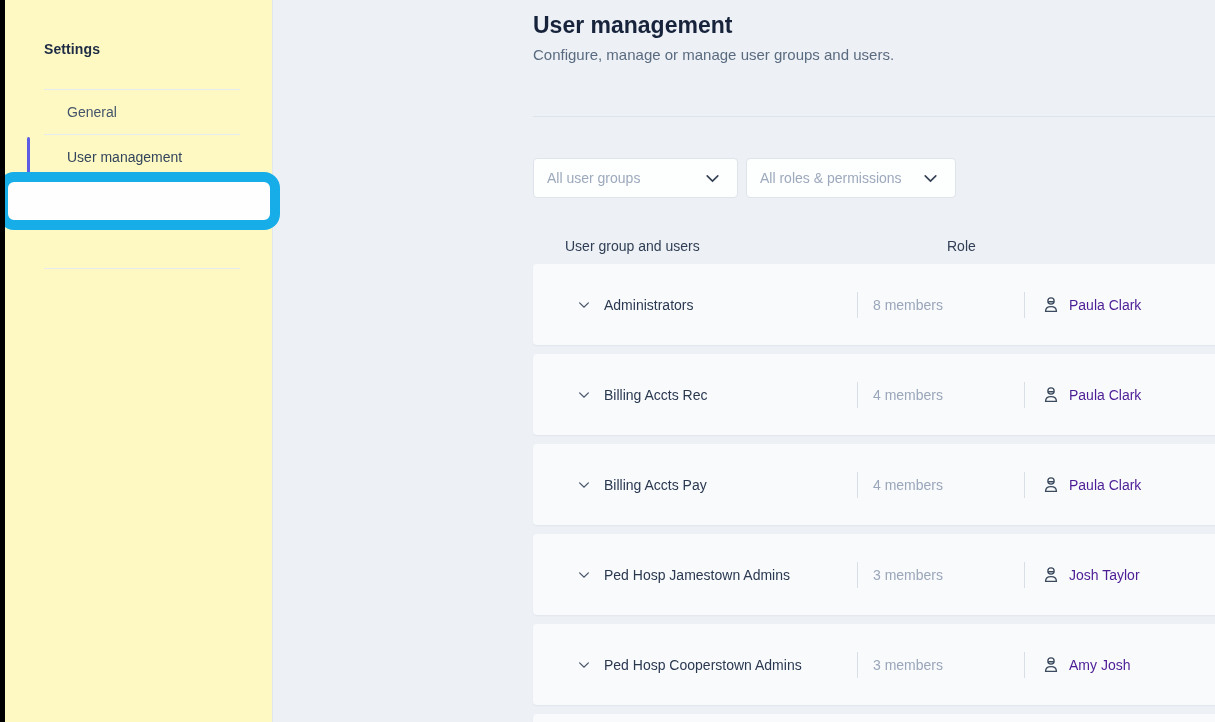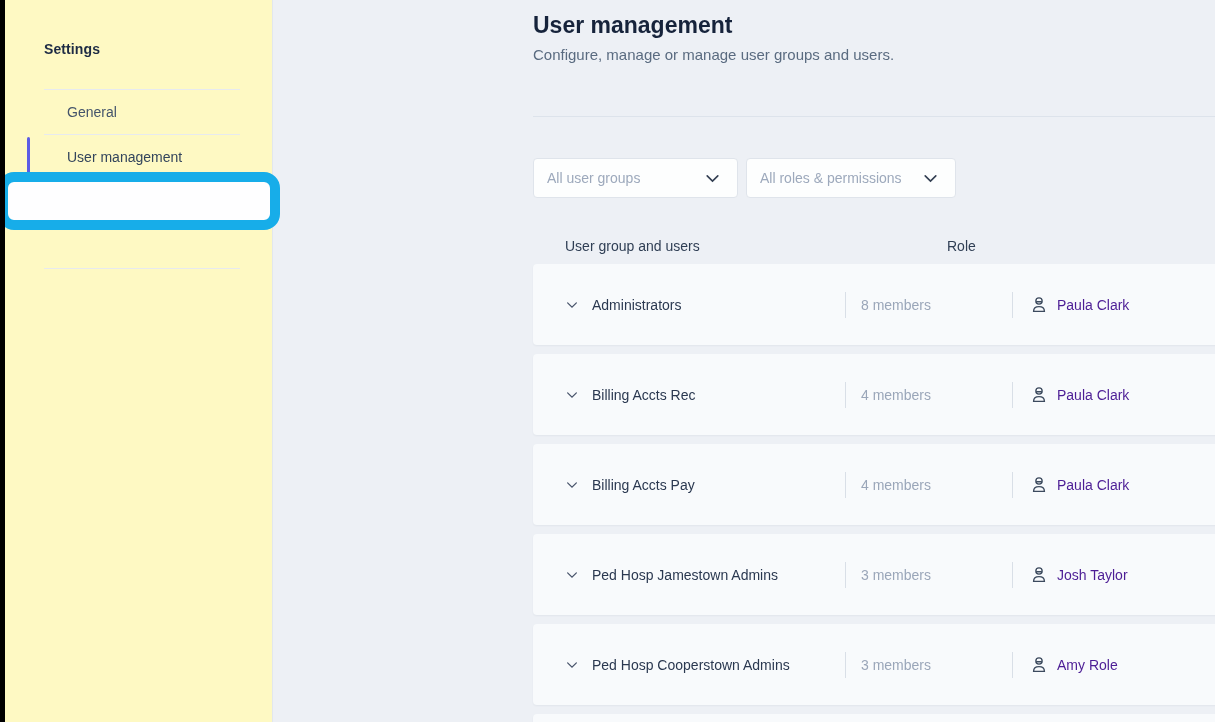--- a/index.html
+++ b/index.html
@@ -59,21 +59,21 @@
   .dd-value{font-size:14px;color:#9DA9BC;}
   .dd-chev{display:flex;color:#333F52;}
   
   .col-header{position:absolute;top:238px;font-size:14px;color:#2F3E54;font-weight:500;}
   .col-group{left:565px;}
   .col-role{left:947px;}
   .card{
     position:absolute;left:533px;right:-6px;height:81px;background:#F8FAFC;
     border-radius:4px;box-shadow:0 1px 2px rgba(20,40,80,.05);cursor:pointer;
   }
-  .card > *{position:absolute;top:50%;transform:translateY(-50%);}
+  .card > *{position:absolute;top:50%;transform:translateY(-50%);margin-left:12px;}
   .card .chev{left:32px;color:#47536A;display:flex;}
   .card .gname{left:59px;font-size:14px;color:#2A3850;white-space:nowrap;}
   .card .vd1{left:312px;width:1px;height:26px;background:#D9DFE7;}
   .card .members{left:328px;font-size:14px;color:#9AA6B9;white-space:nowrap;}
   .card .vd2{left:479px;width:1px;height:26px;background:#D9DFE7;}
   .card .picon{left:497px;color:#3C4A5E;display:flex;}
   .card .pname{left:524px;font-size:14px;color:#4c1d95;white-space:nowrap;}
 </style>
 </head>
 <body>
@@ -209,17 +209,17 @@
     <span class="vd1"></span>
     <span class="members">3 members</span>
     <span class="vd2"></span>
     <span class="picon">
         <svg width="18" height="19" viewBox="0 0 20 20" fill="none" stroke="currentColor" stroke-width="1.5">
           <circle cx="10" cy="5.6" r="3.5"></circle>
           <line x1="6.8" y1="6.4" x2="13.2" y2="6.4"></line>
           <path d="M4 17 c0-3.5 2.7-5.2 6-5.2 s6 1.7 6 5.2 Z"></path>
         </svg>
       </span>
-    <span class="pname">Amy Role</span>
+    <span class="pname">Amy Josh</span>
   </div>
 
   <div class="card" style="top:714px"></div>
 </main>
 
 </body></html>

